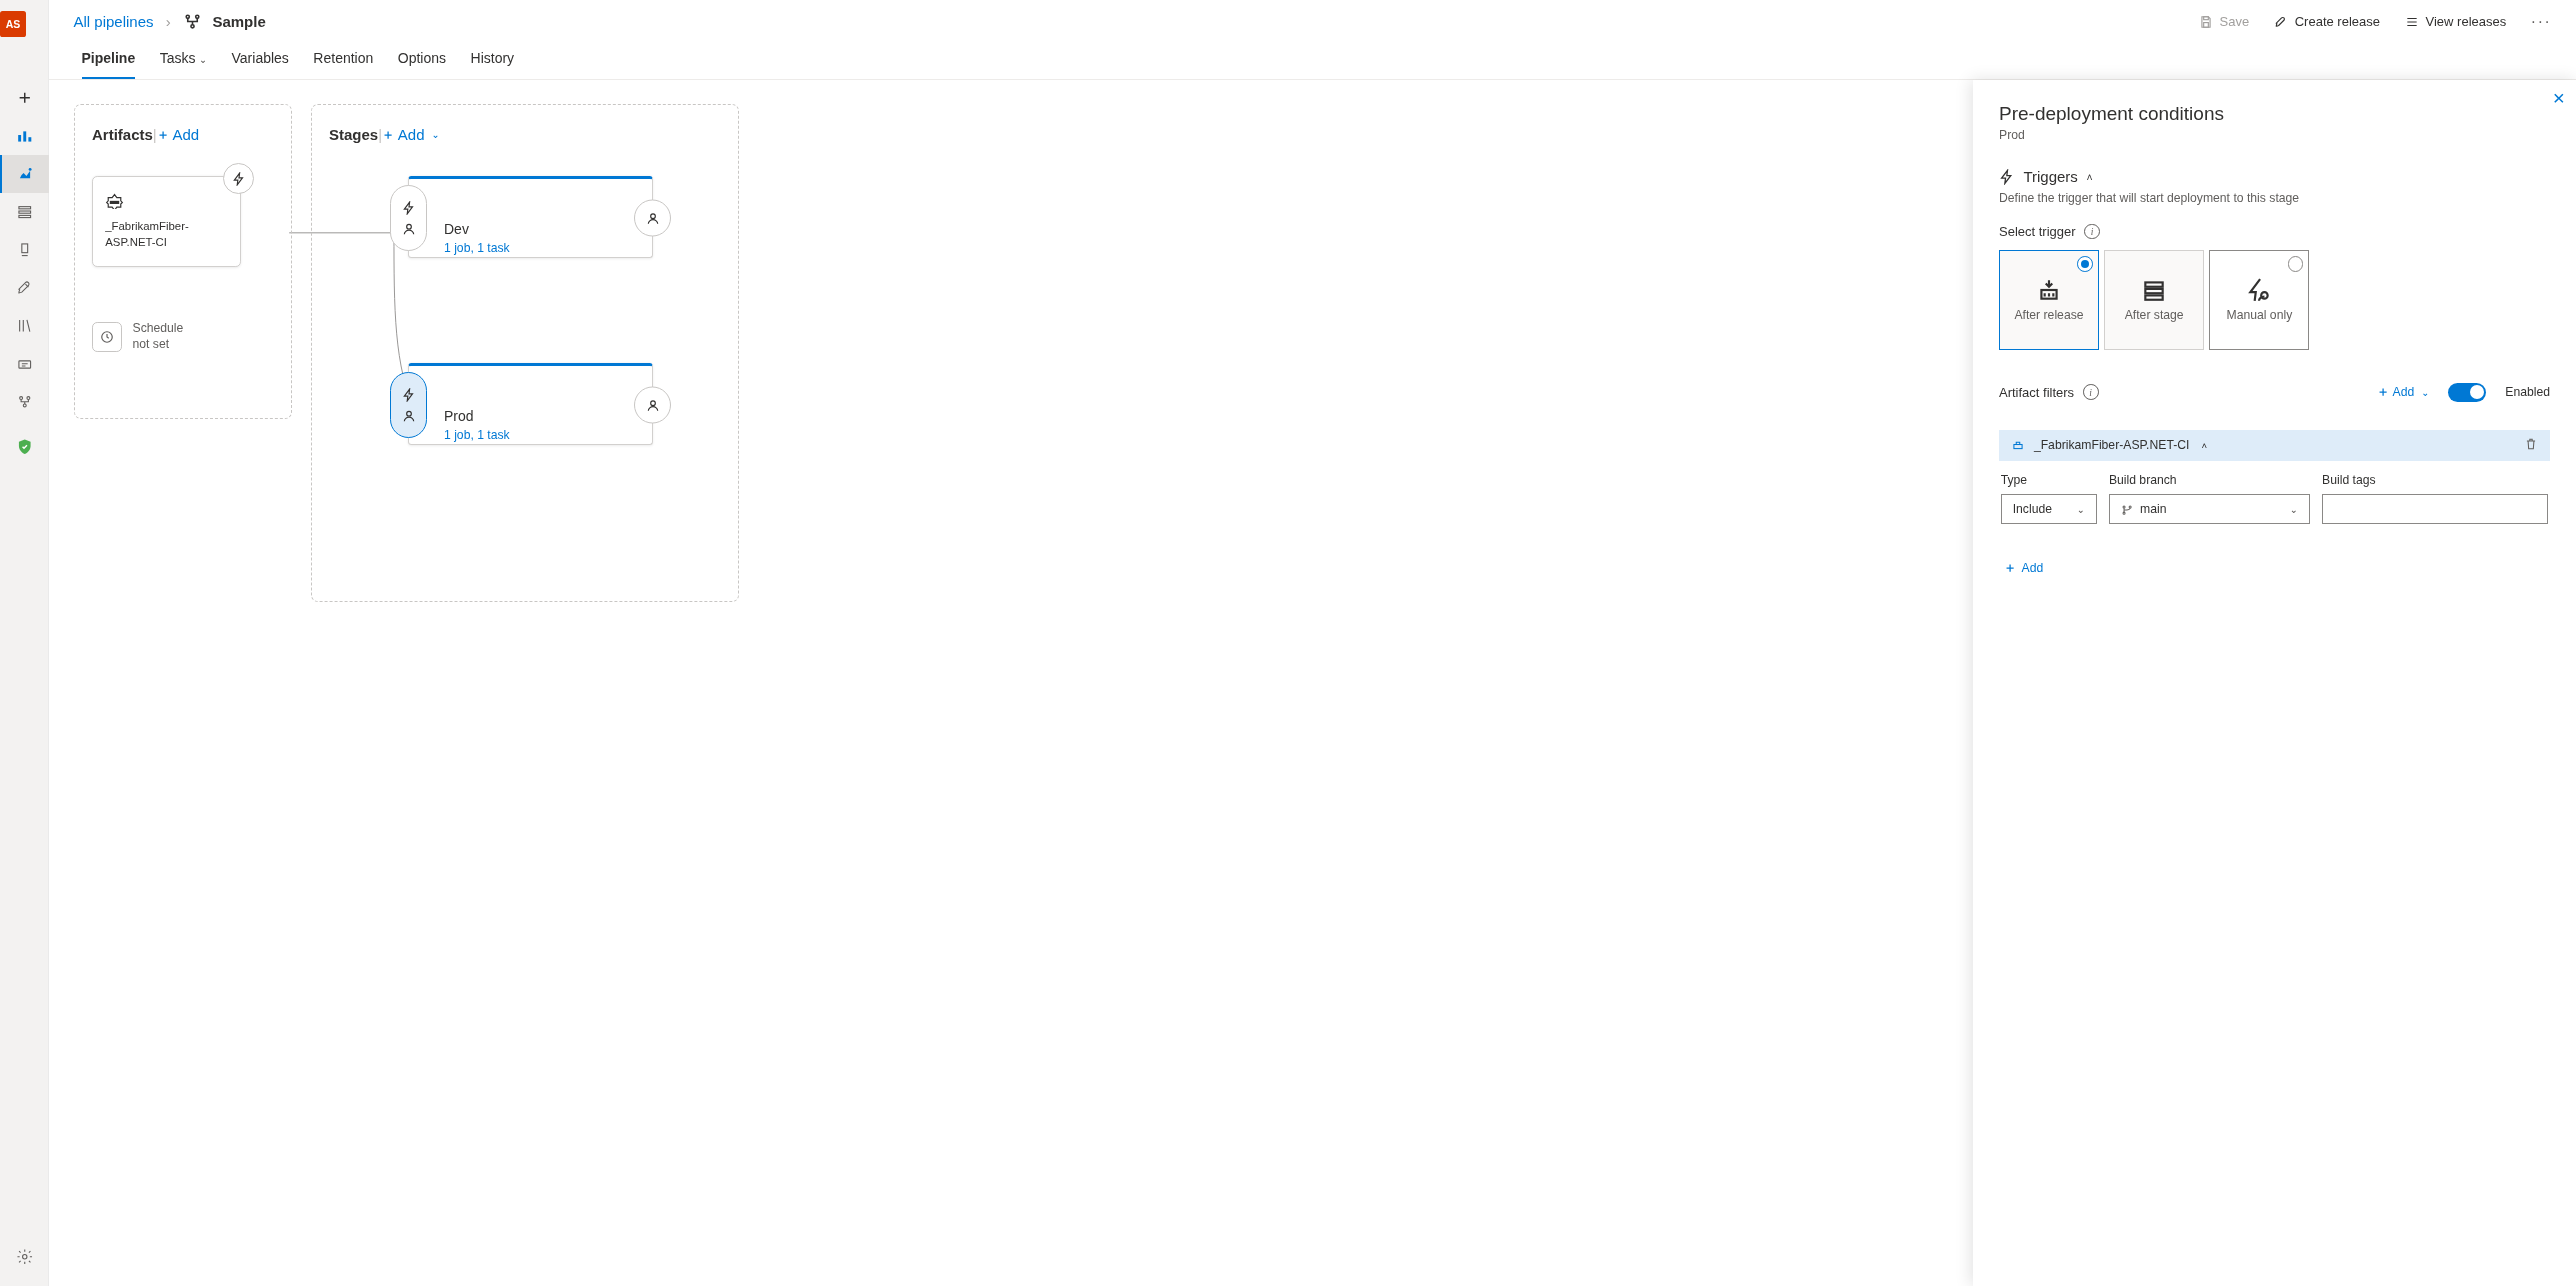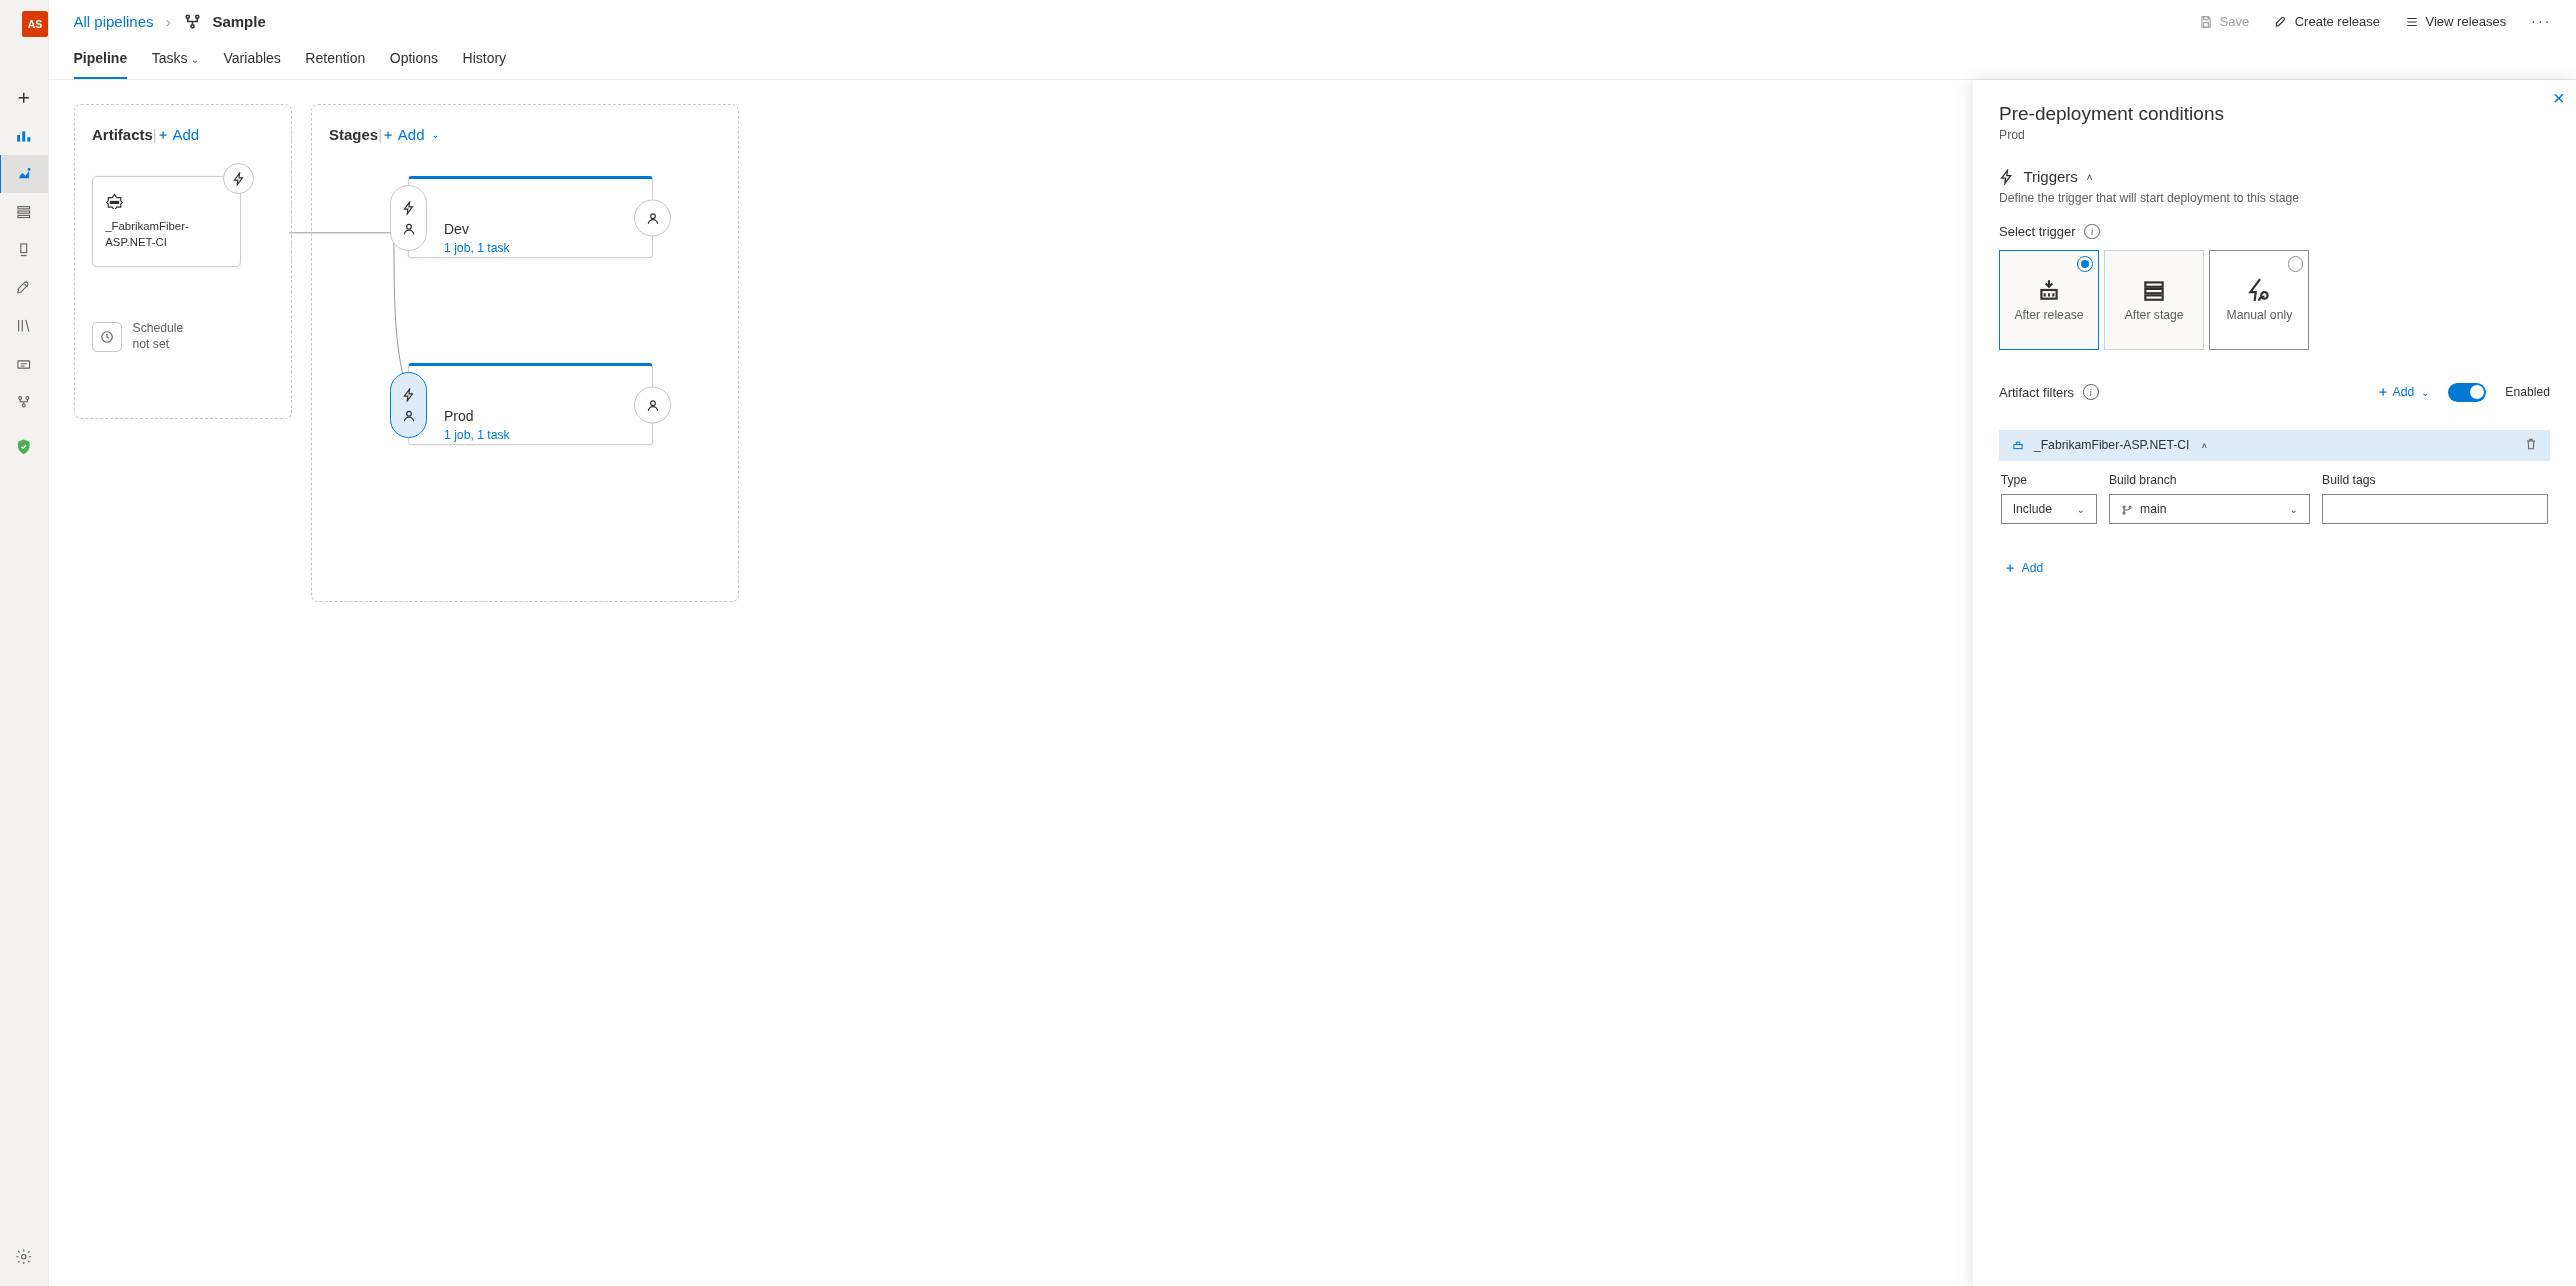--- a/index.html
+++ b/index.html
@@ -1,21 +1,21 @@
 <!DOCTYPE html>
 <html style="font-size:14px"><head>
 <meta charset="utf-8">
 <style>
 * { box-sizing: border-box; margin: 0; padding: 0; }
 body { font-family: "Segoe UI", -apple-system, sans-serif; font-size: 12.2px; color: #323130; background: #fff; overflow: hidden; }
 
 .app { display: flex; height: 100vh; }
 
 
-.rail { width: 49px; background: #f3f2f1; border-right: 0.9px solid #eaeaea; display: flex; flex-direction: column; align-items: flex-end; padding-top: 10.5px; position: relative; }
+.rail { width: 49px; background: #f3f2f1; border-right: 0.9px solid #eaeaea; display: flex; flex-direction: column; align-items: flex-start; padding-top: 10.5px; position: relative; }
 .rail-avatar { width: 26px; height: 26px; background: #da3b01; color: #fff; font-size: 10.5px; font-weight: 600; display: flex; align-items: center; justify-content: center; border-radius: 2.6px; margin-bottom: 42px; }
 .rail-item { width: 49px; height: 38px; display: flex; align-items: center; justify-content: center; cursor: pointer; color: #605e5c; }
 .rail-item.active { background: #e1dfdd; border-left: 2.6px solid #0078d4; }
 .rail-settings { position: absolute; bottom: 10.5px; }
 .rail-item svg { width: 17.5px; height: 17.5px; }
 
 
 .main { flex: 1; display: flex; flex-direction: column; position: relative; }
 
 
@@ -25,21 +25,21 @@
 .crumb-sep { color: #a19f9d; }
 .crumb-title { display: flex; align-items: center; gap: 10.5px; font-weight: 600; color: #323130; }
 .header-actions { display: flex; align-items: center; gap: 24.5px; font-size: 13px; }
 .hdr-btn { display: flex; align-items: center; gap: 7px; cursor: pointer; color: #323130; }
 .hdr-btn.disabled { color: #a19f9d; cursor: default; }
 .hdr-more { color: #605e5c; font-size: 15.7px; letter-spacing: 1.7px; cursor: pointer; }
 
 
 .tabs { display: flex; gap: 24.5px; padding: 14px 24.5px 0 24.5px; border-bottom: 0.9px solid #edebe9; }
 .tab { padding-bottom: 10.5px; cursor: pointer; font-size: 14px; color: #323130; }
-.tab.active { font-weight: 600; border-bottom: 2.6px solid #0078d4; }
+.tab.active { font-weight: 600; border-bottom: 2.6px solid #0078d4; margin-left: 8px; }
 .tab-chev { font-size: 9.6px; margin-left: 3.5px; color: #605e5c; }
 
 
 .canvas { flex: 1; position: relative; padding: 24.5px; display: flex; gap: 19px; }
 
 .col { border: 0.9px dashed #c8c6c4; border-radius: 7px; padding: 21px 17.5px; }
 .col-artifacts { width: 218px; height: 315px; }
 .col-stages { width: 428px; height: 498px; }
 .col-head { display: flex; align-items: center; gap: 0; font-size: 15px; margin-bottom: 33px; }
 .col-title { font-weight: 600; }

